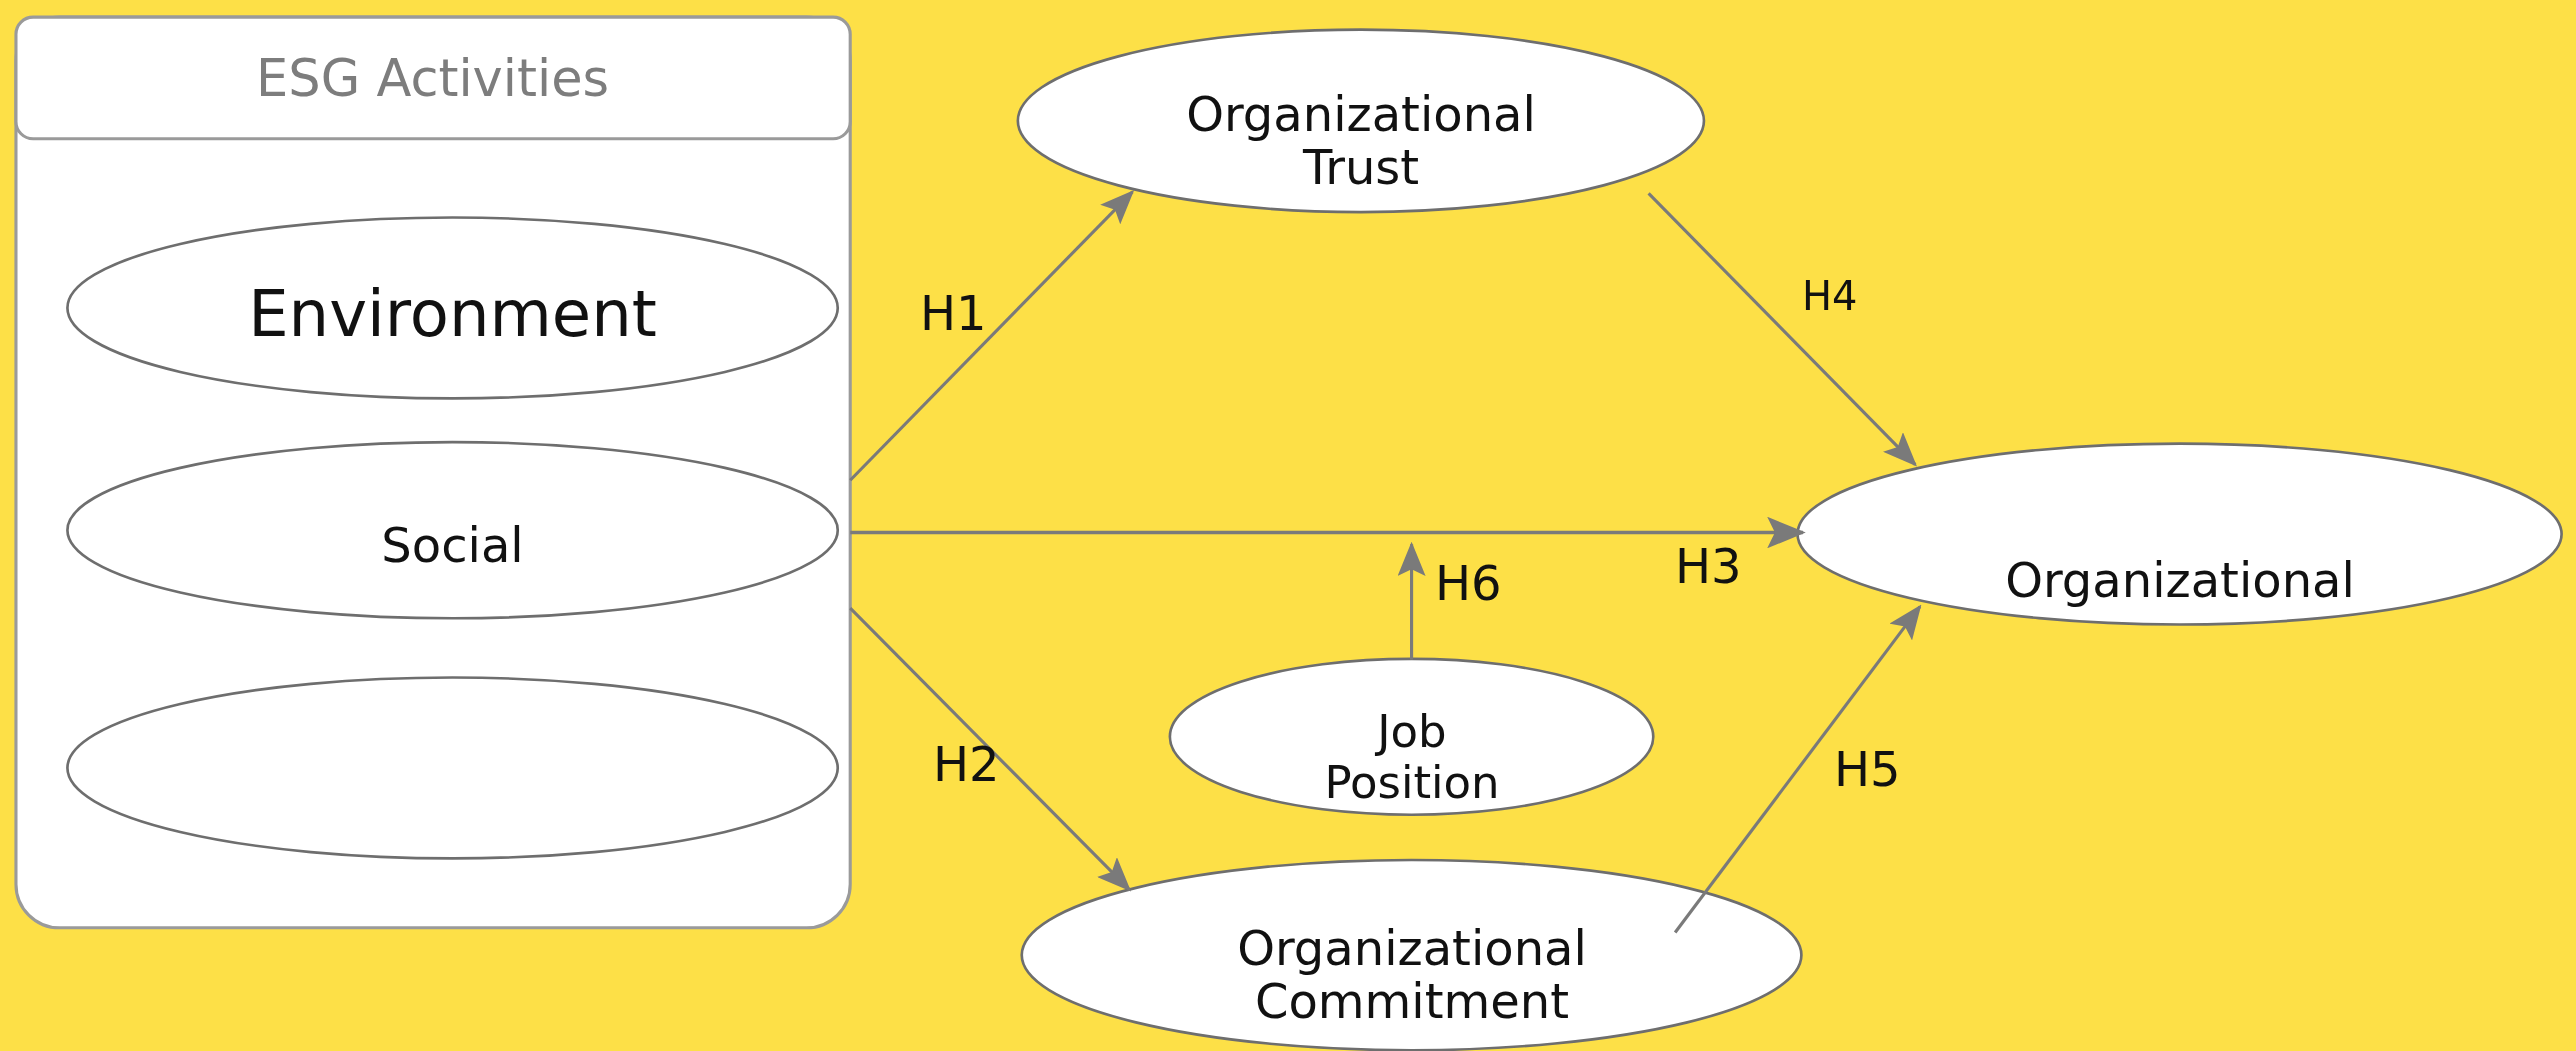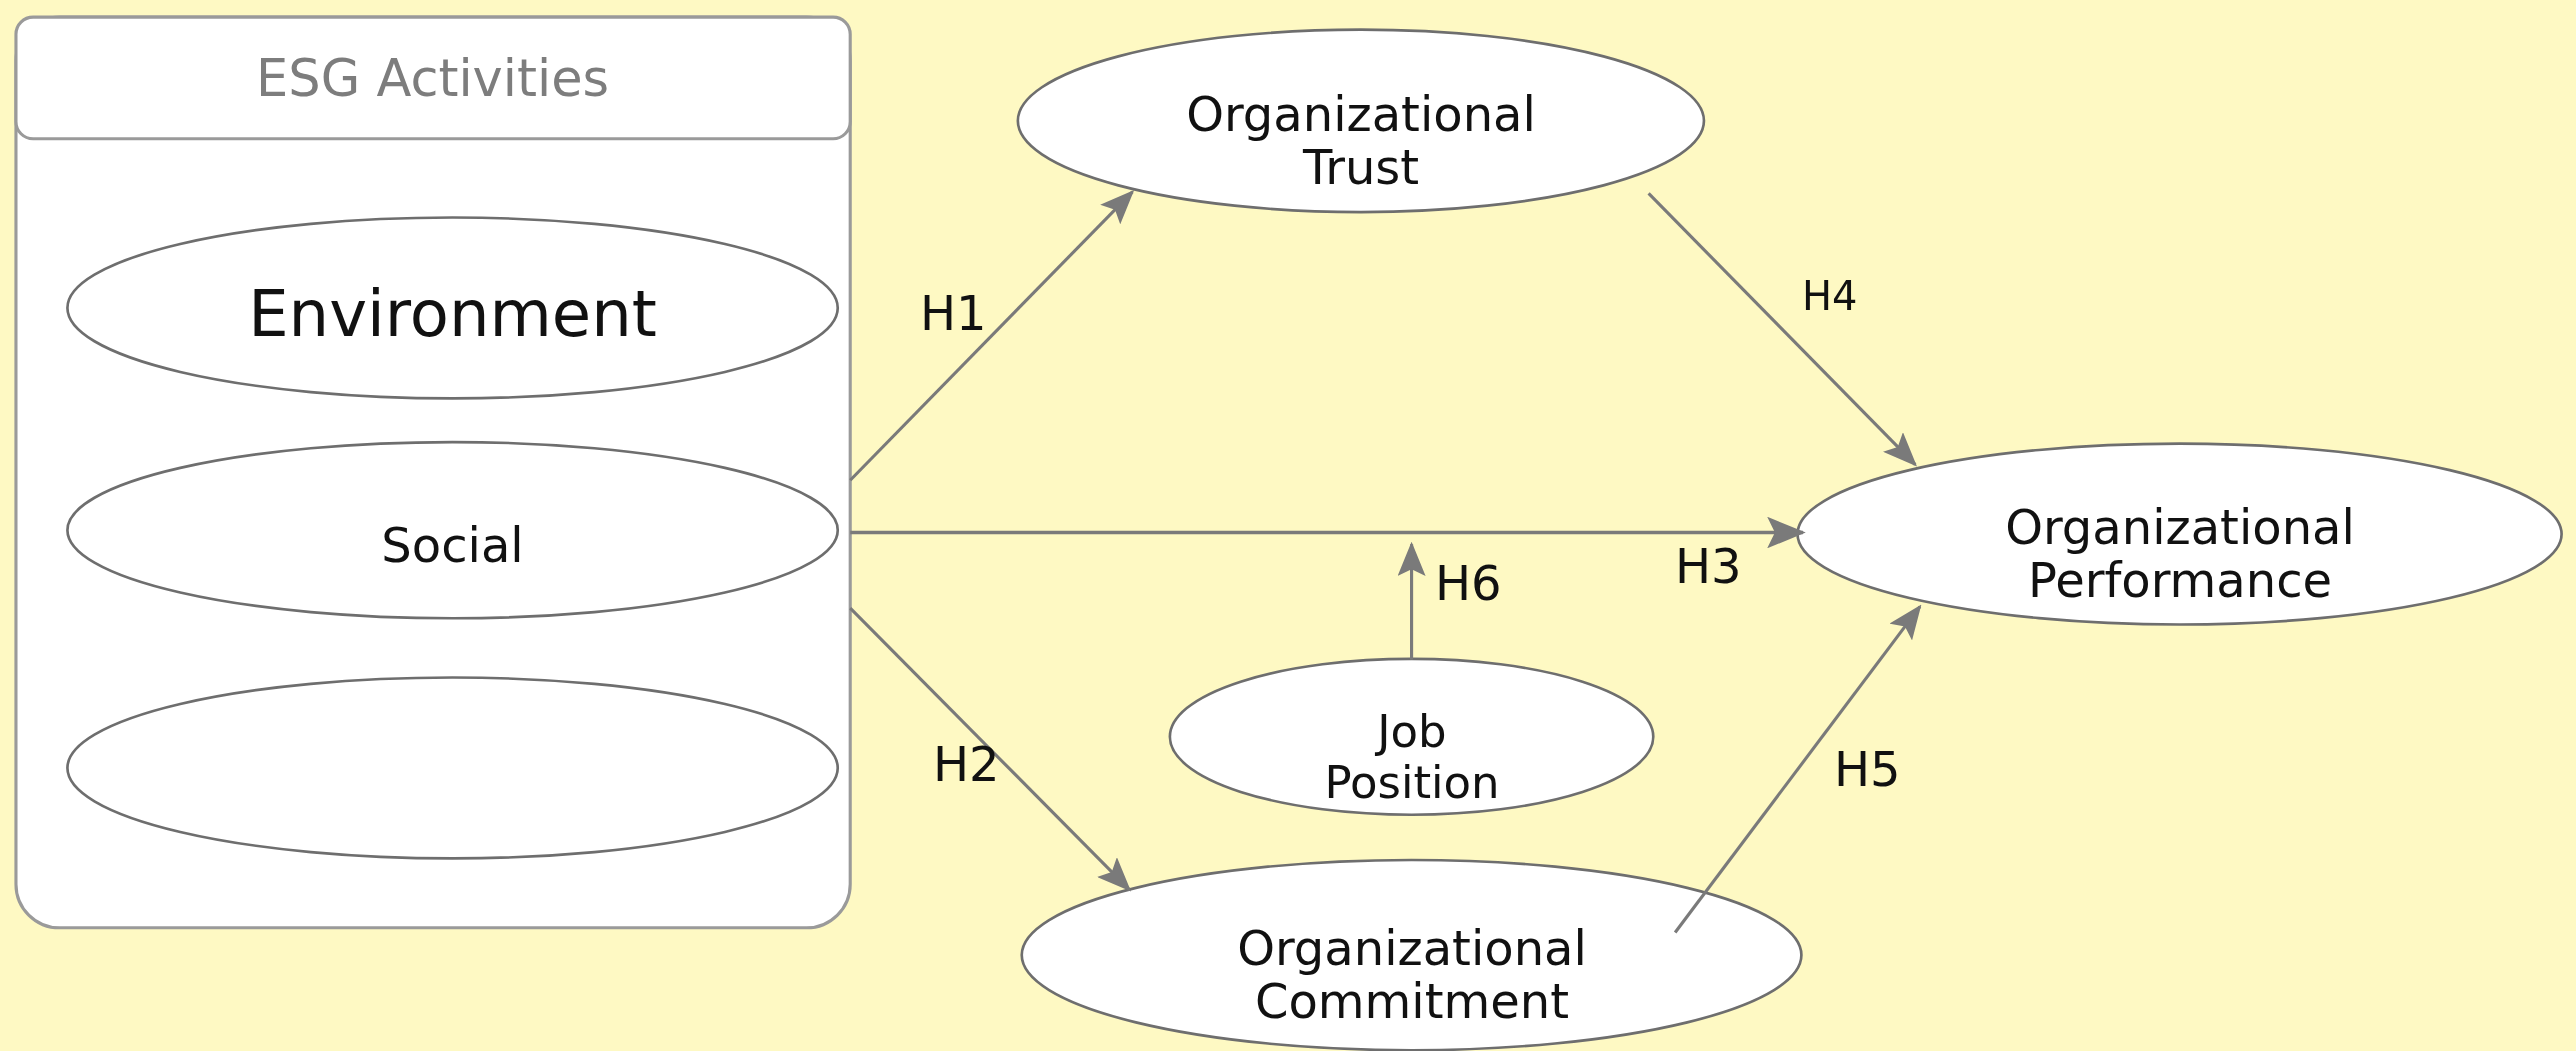--- a/index.html
+++ b/index.html
@@ -1,19 +1,19 @@
 <!DOCTYPE html>
 <html style="font-size:12.5px"><head>
 <meta charset="utf-8">
 <style>
   html,body{margin:0;padding:0;background:#ffffff;}
   #stage{
     position:relative;
     width:2576px;height:1051px;
-    background:#fef9c3;
+    background:#fde047;
     overflow:hidden;
     font-family:"DejaVu Sans", sans-serif;
   }
   #diagram{position:absolute;left:0;top:0;width:2576px;height:1051px;}
   .node-label{
     position:absolute;
     display:flex;
     flex-direction:column;
     align-items:center;
     justify-content:flex-end;
@@ -87,21 +87,20 @@
   <div class="node-label" style="left:67px;top:487px;width:771px;height:86px;font-size:48px;">Social</div>
 
 
   <div class="node-label" style="left:1018px;top:47px;width:686px;height:148px;font-size:48px;">
     <span>Organizational</span>
     <span>Trust</span>
   </div>
 
   <div class="node-label" style="left:1798px;top:460px;width:764px;height:148px;font-size:48px;">
     <span>Organizational</span>
-    <span>Performance</span>
   </div>
 
   <div class="node-label" style="left:1170px;top:675px;width:484px;height:133px;font-size:45px;">
     <span>Job</span>
     <span>Position</span>
   </div>
 
   <div class="node-label" style="left:1022px;top:881px;width:780px;height:148px;font-size:48px;">
     <span>Organizational</span>
     <span>Commitment</span>

